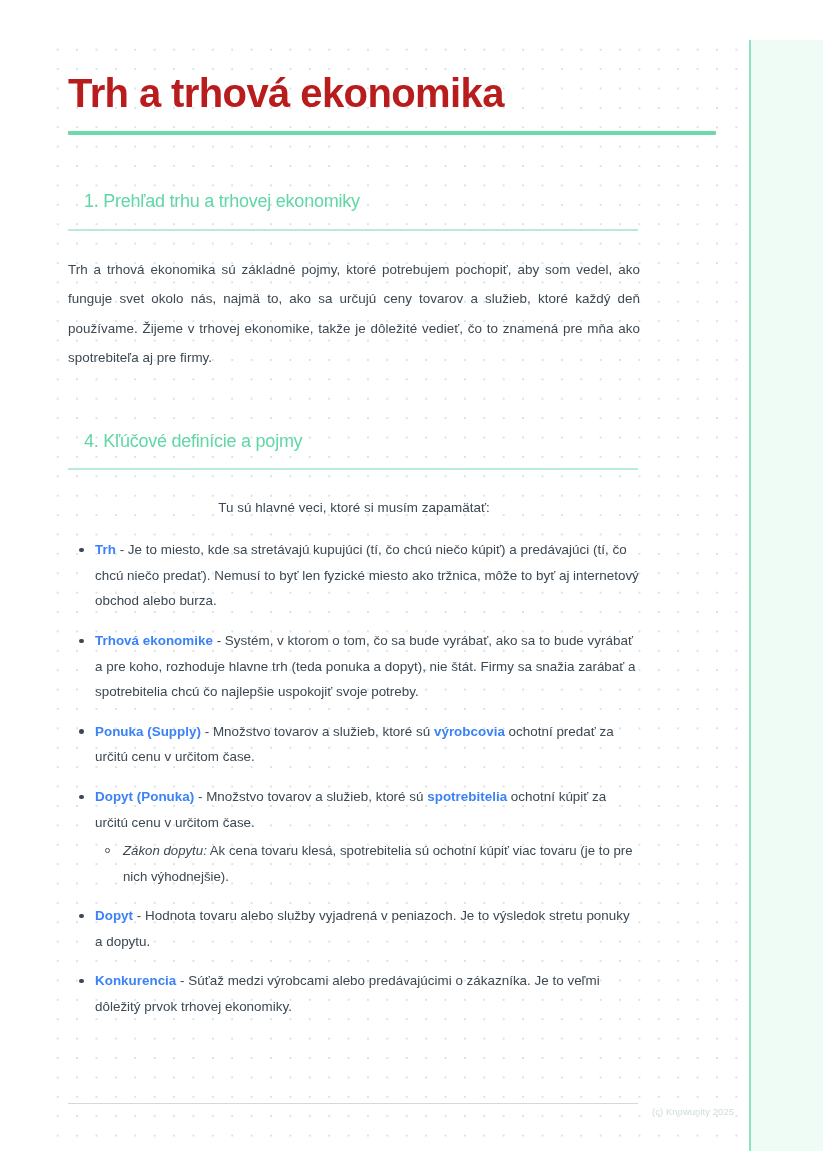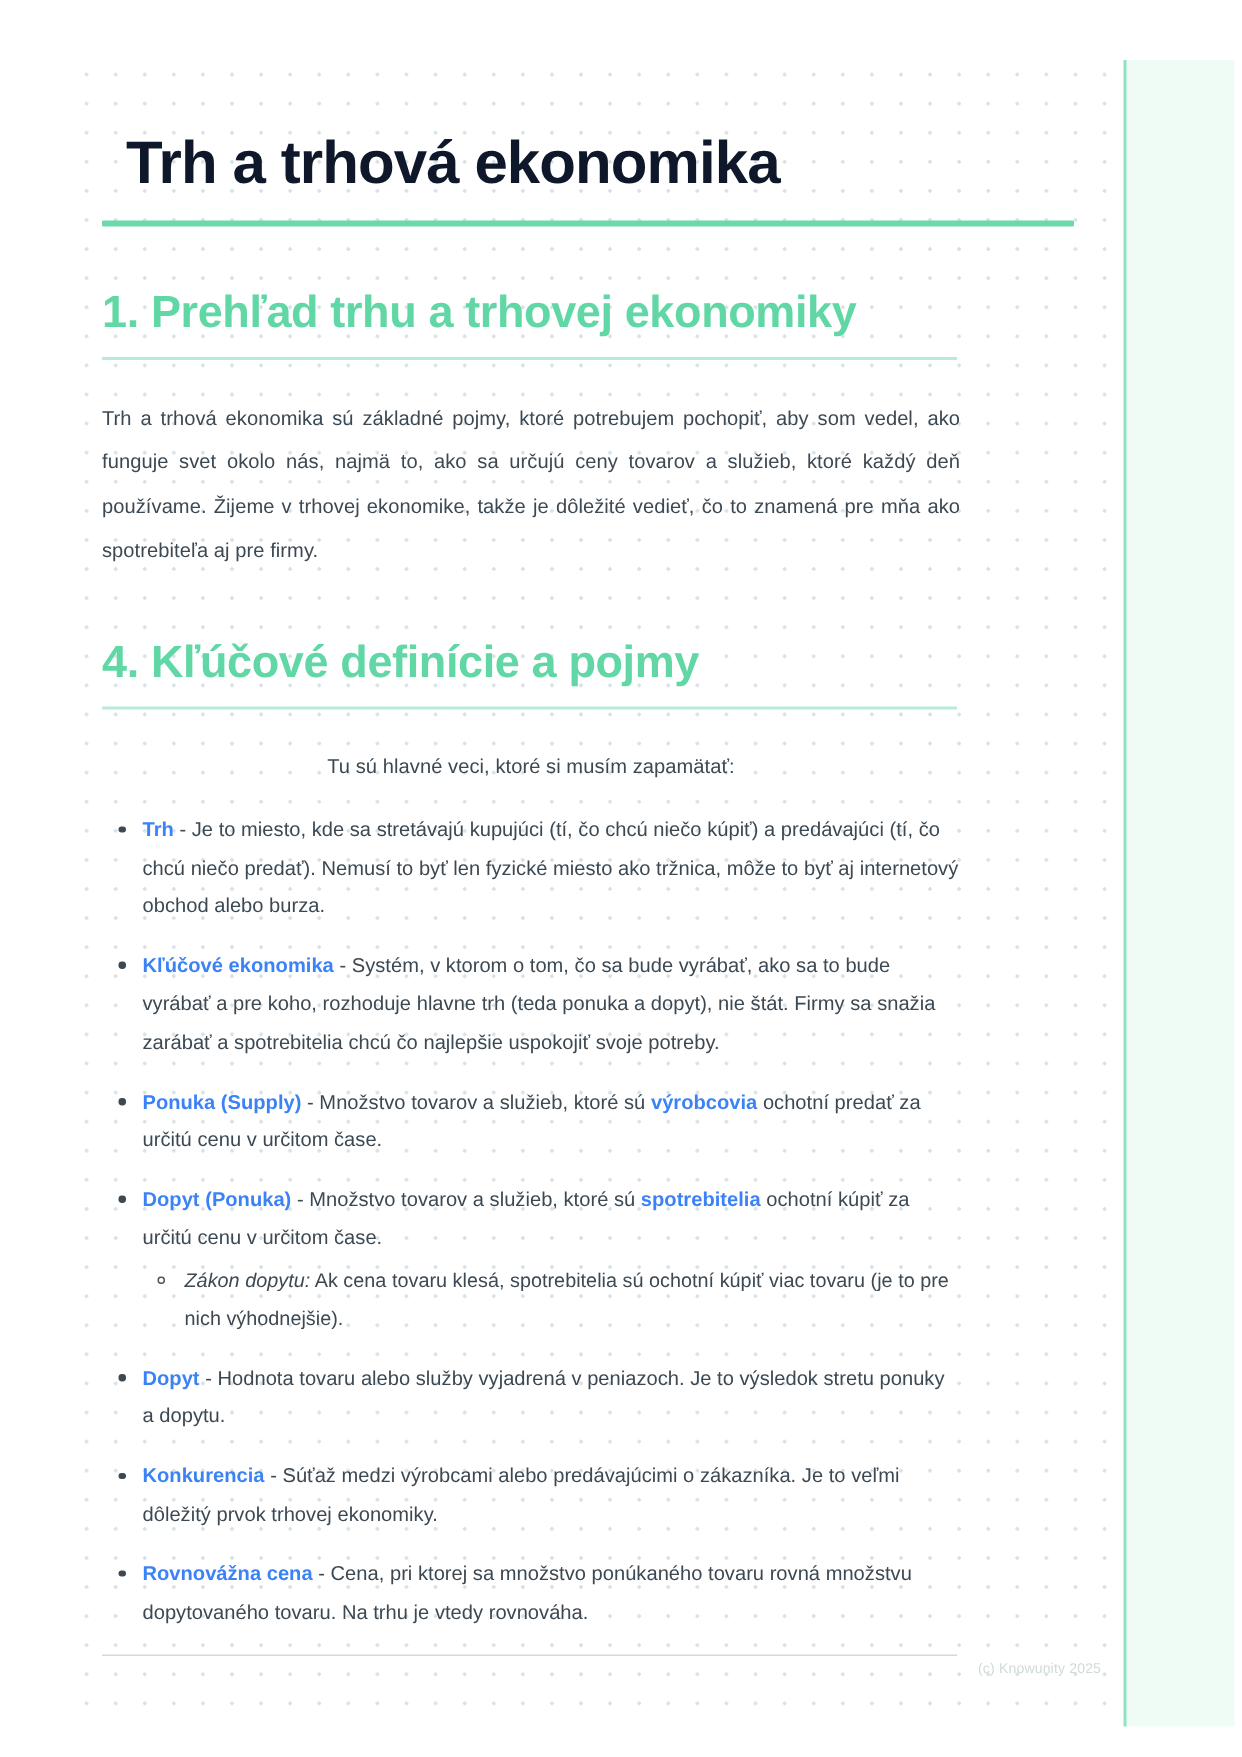--- a/index.html
+++ b/index.html
@@ -58,43 +58,43 @@
   
   .content {
     position: absolute;
     left: 68px;
     top: 0;
     width: 572px;
   }
 
   
   .doc-title {
-    margin: 16px;
+    margin: 0;
     padding-top: 72px;
     font-size: 40px;
     line-height: 1.06;
     font-weight: 700;
     letter-spacing: -0.6px;
-    color: #0f172a;
+    color: #b91c1c;
   }
   .title-rule {
     margin-top: 17px;
     width: 648px;
     height: 4px;
     background: #6bd9ab;
     border-radius: 1px;
   }
 
   
   .section { margin-top: 0; }
   .section-heading {
-    margin: 0;
-    font-size: 30px;
+    margin: 16px;
+    font-size: 18px;
     line-height: 1.2;
-    font-weight: 700;
+    font-weight: 400;
     letter-spacing: -0.25px;
     color: #61d7a5;
   }
   .section-rule {
     margin-top: 11px;
     width: 570px;
     height: 1.6px;
     background: #b9ecd6;
   }
 
@@ -212,21 +212,21 @@
       <div class="section-rule"></div>
       <p class="body lead">Tu sú hlavné veci, ktoré si musím zapamätať:</p>
 
       <ul class="bullets">
 
         <li>
           <strong>Trh</strong><span> - Je to miesto, kde sa stretávajú kupujúci (tí, čo chcú niečo kúpiť) a predávajúci (tí, čo chcú niečo predať). Nemusí to byť len fyzické miesto ako tržnica, môže to byť aj internetový obchod alebo burza.</span>
         </li>
 
         <li>
-          <strong>Kľúčové ekonomika</strong><span> - Systém, v ktorom o tom, čo sa bude vyrábať, ako sa to bude vyrábať a pre koho, rozhoduje hlavne trh (teda ponuka a dopyt), nie štát. Firmy sa snažia zarábať a spotrebitelia chcú čo najlepšie uspokojiť svoje potreby.</span>
+          <strong>Trhová ekonomike</strong><span> - Systém, v ktorom o tom, čo sa bude vyrábať, ako sa to bude vyrábať a pre koho, rozhoduje hlavne trh (teda ponuka a dopyt), nie štát. Firmy sa snažia zarábať a spotrebitelia chcú čo najlepšie uspokojiť svoje potreby.</span>
         </li>
 
         <li>
           <strong>Ponuka (Supply)</strong><span> - Množstvo tovarov a služieb, ktoré sú </span><strong>výrobcovia</strong><span> ochotní predať za určitú cenu v určitom čase.</span>
         </li>
 
         <li>
           <strong>Dopyt (Ponuka)</strong><span> - Množstvo tovarov a služieb, ktoré sú </span><strong>spotrebitelia</strong><span> ochotní kúpiť za určitú cenu v určitom čase.</span>
           <ul class="subs">
             <li>
@@ -236,23 +236,20 @@
         </li>
 
         <li>
           <strong>Dopyt</strong><span> - Hodnota tovaru alebo služby vyjadrená v peniazoch. Je to výsledok stretu ponuky a dopytu.</span>
         </li>
 
         <li>
           <strong>Konkurencia</strong><span> - Súťaž medzi výrobcami alebo predávajúcimi o zákazníka. Je to veľmi dôležitý prvok trhovej ekonomiky.</span>
         </li>
 
-        <li>
-          <strong>Rovnovážna cena</strong><span> - Cena, pri ktorej sa množstvo ponúkaného tovaru rovná množstvu dopytovaného tovaru. Na trhu je vtedy rovnováha.</span>
-        </li>
 
       </ul>
     </div>
   </div>
 
   <div class="footer-rule"></div>
   <div class="footer-credit">(c) Knowunity 2025</div>
 
 </div>
 

